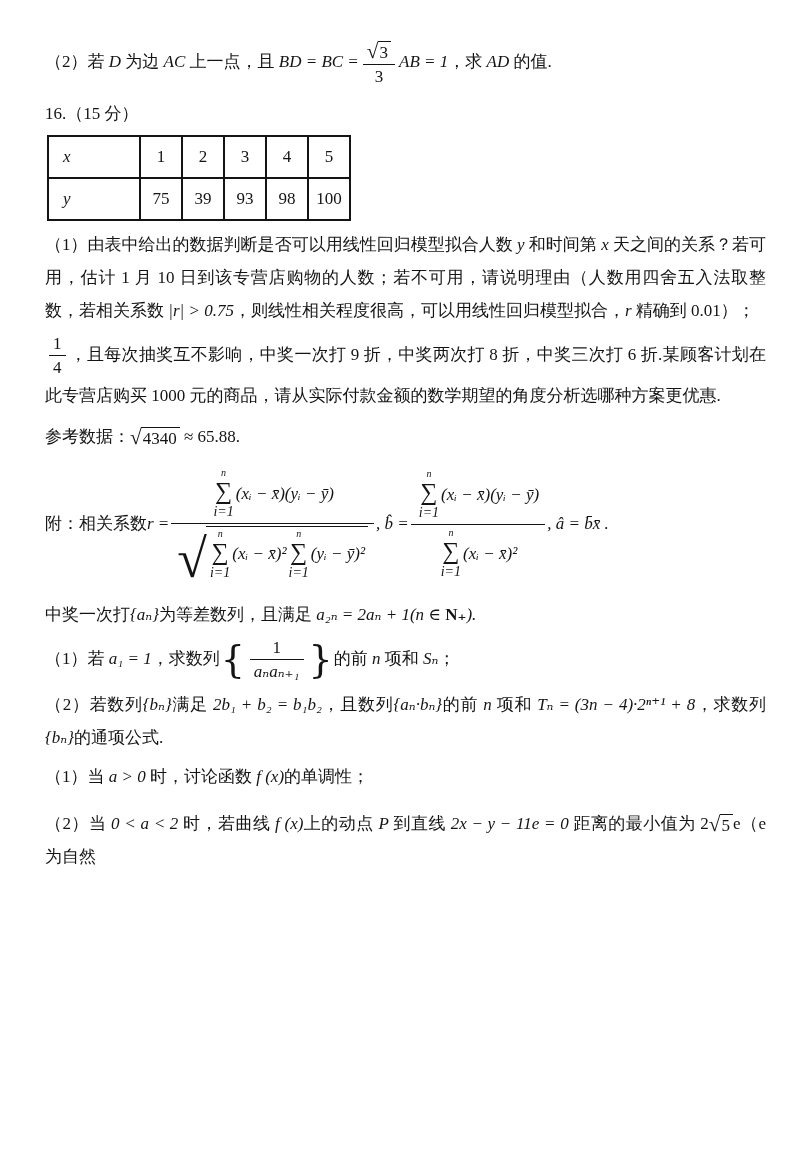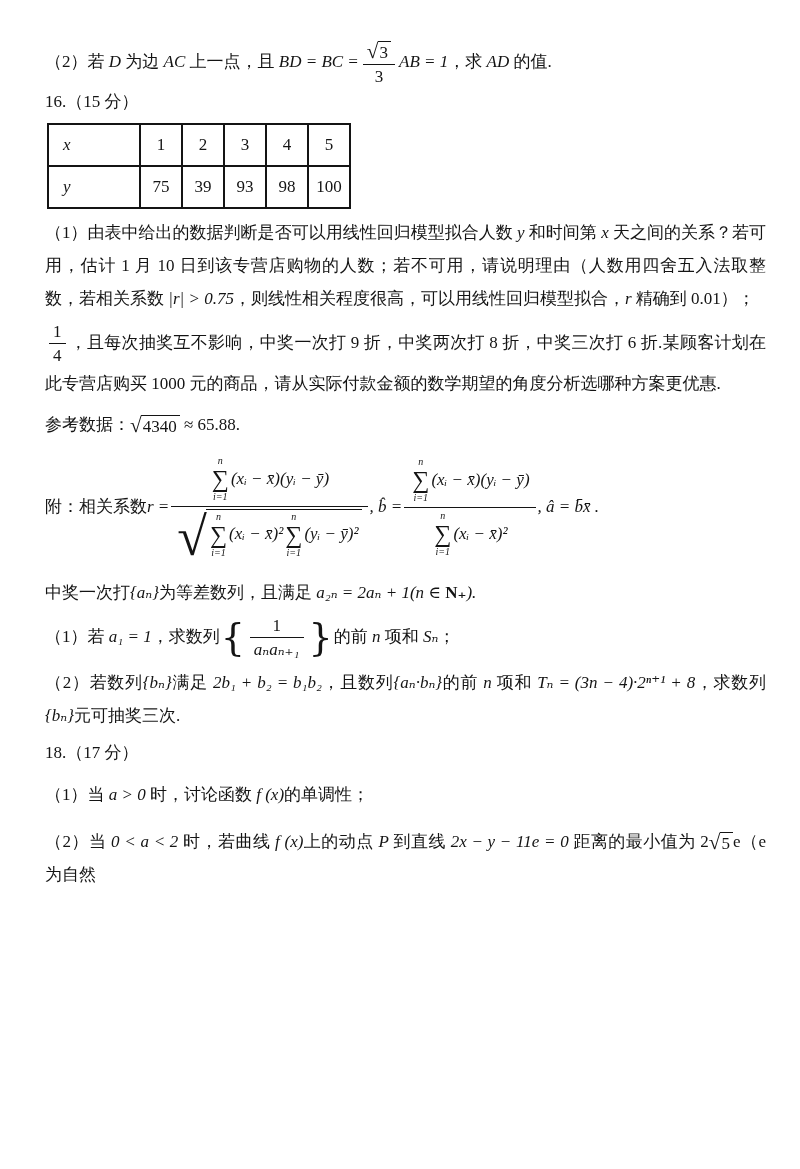--- a/index.html
+++ b/index.html
@@ -23,36 +23,36 @@
   
   .sqrt{display:inline-flex;align-items:flex-start;vertical-align:middle;line-height:1.2;}
   .sqrt .rad{line-height:1;font-size:1.25em;margin-right:-1px;}
   .sqrt .body{border-top:1.3px solid #141414;padding:1px 3px 0 2px;line-height:1.15;}
   .sqrt.big .rad{font-size:54px;align-self:flex-end;margin-bottom:-4px;}
   
   .bigop{display:inline-flex;flex-direction:column;align-items:center;vertical-align:middle;
          line-height:1;margin:0 2px;}
   .bigop .t{font-size:10px;font-style:italic;line-height:1.25;}
   .bigop .s{font-size:24px;line-height:1;}
-  .bigop .b{font-size:10px;font-style:italic;line-height:1.25;}
+  .bigop .b{font-size:14px;font-style:italic;line-height:1.25;}
   
   .formula{display:flex;align-items:center;flex-wrap:nowrap;line-height:1.3;}
   .formula .frac{margin:0 2px;}
   .formula .num,.formula .den{display:flex;align-items:center;justify-content:center;padding:2px 6px;}
   .formula .num{border-bottom:1.3px solid #141414;}
   
   table.data{border-collapse:collapse;margin:5px 0 7px 2px;}
   table.data td{border:2px solid #141414;height:40px;text-align:center;
                 font-size:17px;padding:0;}
   table.data td.var{width:76px;text-align:left;padding-left:14px;font-style:italic;}
   table.data td.val{width:40px;}
   
   .brace{font-size:38px;font-weight:300;vertical-align:middle;line-height:1;
          font-family:"DejaVu Serif",serif;margin:0 1px;} .mb6{margin-bottom:6px;} .mb8{margin-bottom:8px;}
-  .mb10{margin-bottom:10px;} .mb12{font-family:Liberation Serif, serif;} .mb14{margin-bottom:14px;}
+  .mb10{margin-bottom:10px;} .mb12{margin-bottom:12px;font-family:Liberation Serif, serif;} .mb14{margin-bottom:14px;}
   .mt6{margin-top:6px;} .mt10{} .mt12{margin-top:12px;}
 </style>
 </head>
 <body>
 
 <div class="page">
 
   <p class="line mb12">
     <span>（2）若 </span><span class="mi">D</span><span> 为边 </span><span class="mi">AC</span><span> 上一点，且 </span><span class="mi">BD = BC =</span><span class="frac">
         <span class="num"><span class="sqrt">
@@ -160,24 +160,23 @@
   </p>
 
   <p class="line mb6">
     <span>（1）若 </span><span class="mi">a₁ = 1</span><span>，求数列</span><span class="brace">{</span><span class="frac">
         <span class="num">1</span>
         <span class="den mi">aₙaₙ₊₁</span>
       </span><span class="brace">}</span><span>的前 </span><span class="mi">n</span><span> 项和 </span><span class="mi">Sₙ</span><span>；</span>
   </p>
 
   <p class="line mb6">
-    <span>（2）若数列</span><span class="mi">{bₙ}</span><span>满足 </span><span class="mi">2b₁ + b₂ = b₁b₂</span><span>，且数列</span><span class="mi">{aₙ·bₙ}</span><span>的前 </span><span class="mi">n</span><span> 项和 </span><span class="mi">Tₙ = (3n − 4)·2ⁿ⁺¹ + 8</span><span>，求数列</span><span class="mi">{bₙ}</span><span>元可抽奖三次.</span>
+    <span>（2）若数列</span><span class="mi">{bₙ}</span><span>满足 </span><span class="mi">2b₁ + b₂ = b₁b₂</span><span>，且数列</span><span class="mi">{aₙ·bₙ}</span><span>的前 </span><span class="mi">n</span><span> 项和 </span><span class="mi">Tₙ = (3n − 4)·2ⁿ⁺¹ + 8</span><span>，求数列</span><span class="mi">{bₙ}</span><span>的通项公式.</span>
   </p>
 
-  <p class="heading mt6 mb10"><span>18.（17 分）</span></p>
 
 
   <p class="line mb14">
     <span>（1）当 </span><span class="mi">a &gt; 0</span><span> 时，讨论函数 </span><span class="mi">f (x)</span><span>的单调性；</span>
   </p>
 
   <p class="line">
     <span>（2）当 </span><span class="mi">0 &lt; a &lt; 2</span><span> 时，若曲线 </span><span class="mi">f (x)</span><span>上的动点 </span><span class="mi">P</span><span> 到直线 </span><span class="mi">2x − y − 11e = 0</span><span> 距离的最小值为 </span><span>2</span><span class="sqrt">
         <span class="rad">√</span>
         <span class="body">5</span>

